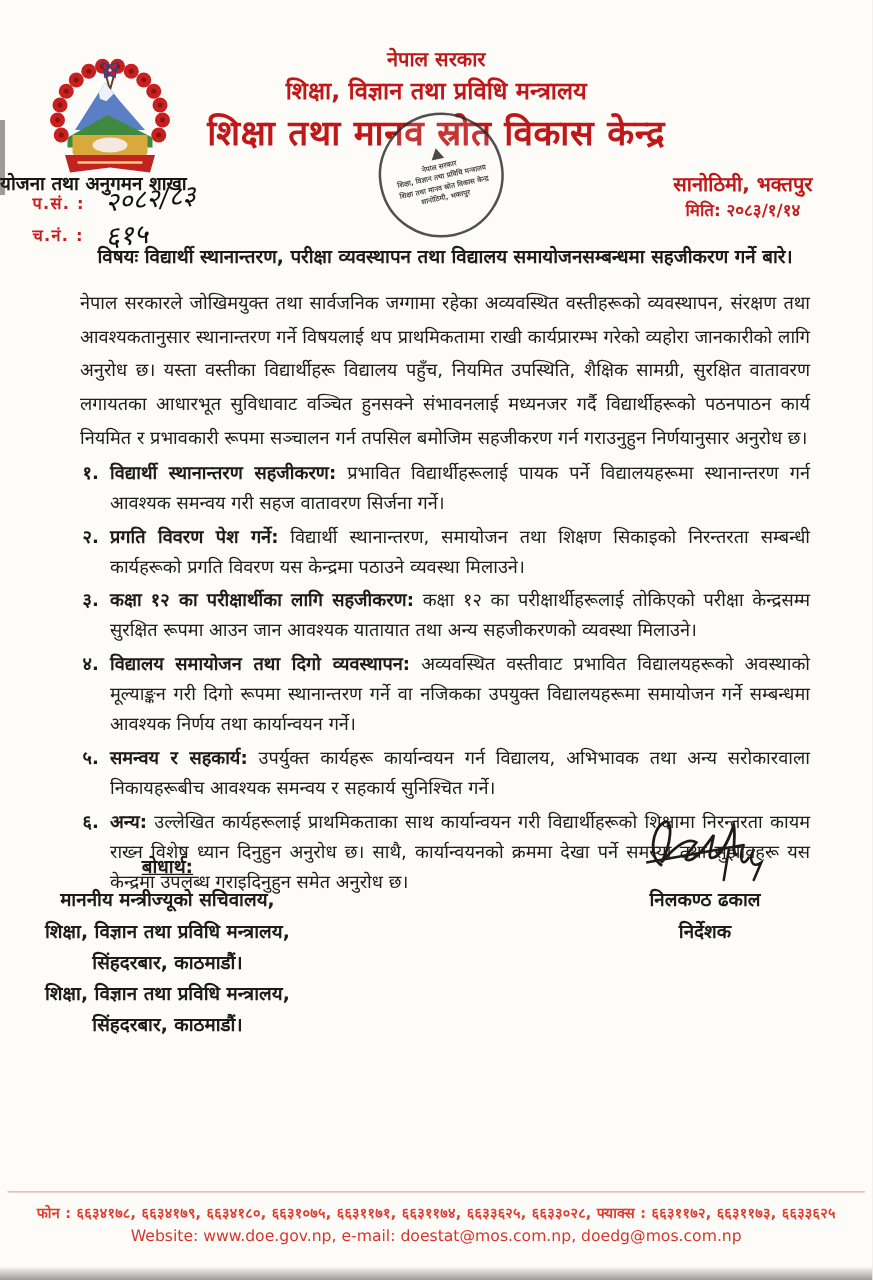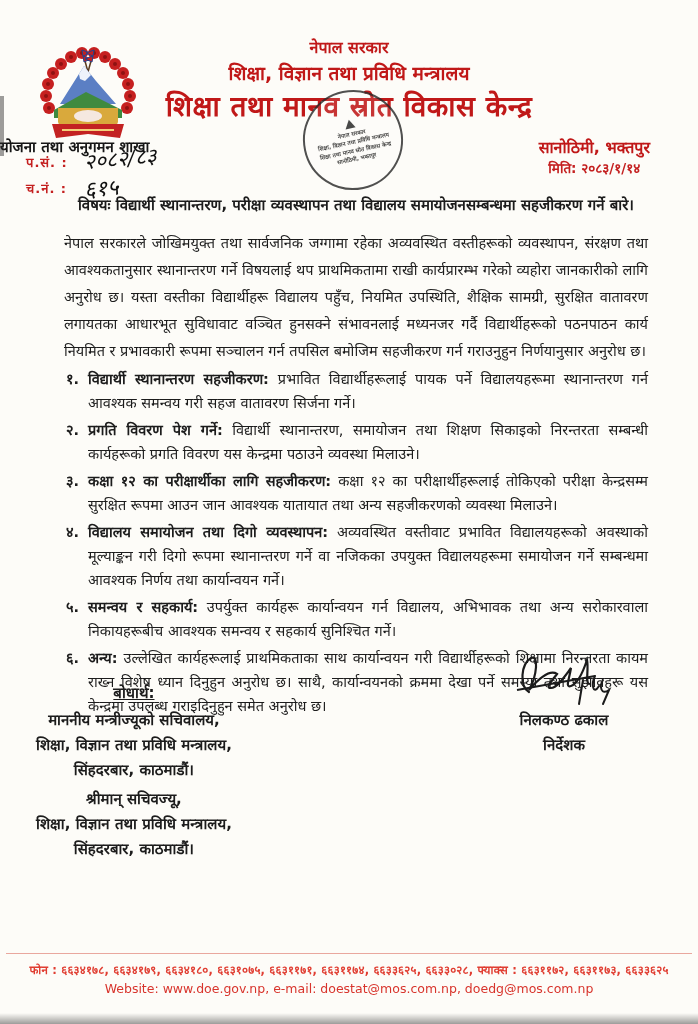--- a/index.html
+++ b/index.html
@@ -204,21 +204,20 @@
         <p class="li-text"><span class="li-title">अन्य:</span><span> उल्लेखित कार्यहरूलाई प्राथमिकताका साथ कार्यान्वयन गरी विद्यार्थीहरूको शिक्षामा निरन्तरता कायम राख्न विशेष ध्यान दिनुहुन अनुरोध छ। साथै, कार्यान्वयनको क्रममा देखा पर्ने समस्या तथा सुझावहरू यस केन्द्रमा उपलब्ध गराइदिनुहुन समेत अनुरोध छ।</span></p>
       </li>
     </ol>
   </div>
 
   <div class="cc-block">
     <div class="cc-head">बोधार्थ:</div>
     <div class="cc-line">माननीय मन्त्रीज्यूको सचिवालय,</div>
     <div class="cc-line">शिक्षा, विज्ञान तथा प्रविधि मन्त्रालय,</div>
     <div class="cc-line">सिंहदरबार, काठमाडौं।</div>
-    <div class="cc-line gap-top">श्रीमान् सचिवज्यू,</div>
     <div class="cc-line">शिक्षा, विज्ञान तथा प्रविधि मन्त्रालय,</div>
     <div class="cc-line">सिंहदरबार, काठमाडौं।</div>
   </div>
 
   <div class="sig-block">
     <svg class="sig-scribble" viewBox="0 0 130 66">
       <path d="M30,46 C20,40 22,18 32,12 C40,8 38,30 30,44 C42,30 52,24 58,28 C52,36 46,42 52,42 C58,42 66,30 72,22 C70,34 66,42 72,40 C78,38 84,26 88,14 C90,24 86,36 90,38" fill="none" stroke="#1b1b1b" stroke-width="2.2" stroke-linecap="round"></path>
       <line x1="18" y1="44" x2="96" y2="30" stroke="#1b1b1b" stroke-width="2"></line>
       <path d="M84,34 L80,58 M96,30 C92,38 94,50 100,40 M104,34 C100,40 102,50 110,44 L104,58" fill="none" stroke="#1b1b1b" stroke-width="2" stroke-linecap="round"></path>
     </svg>

